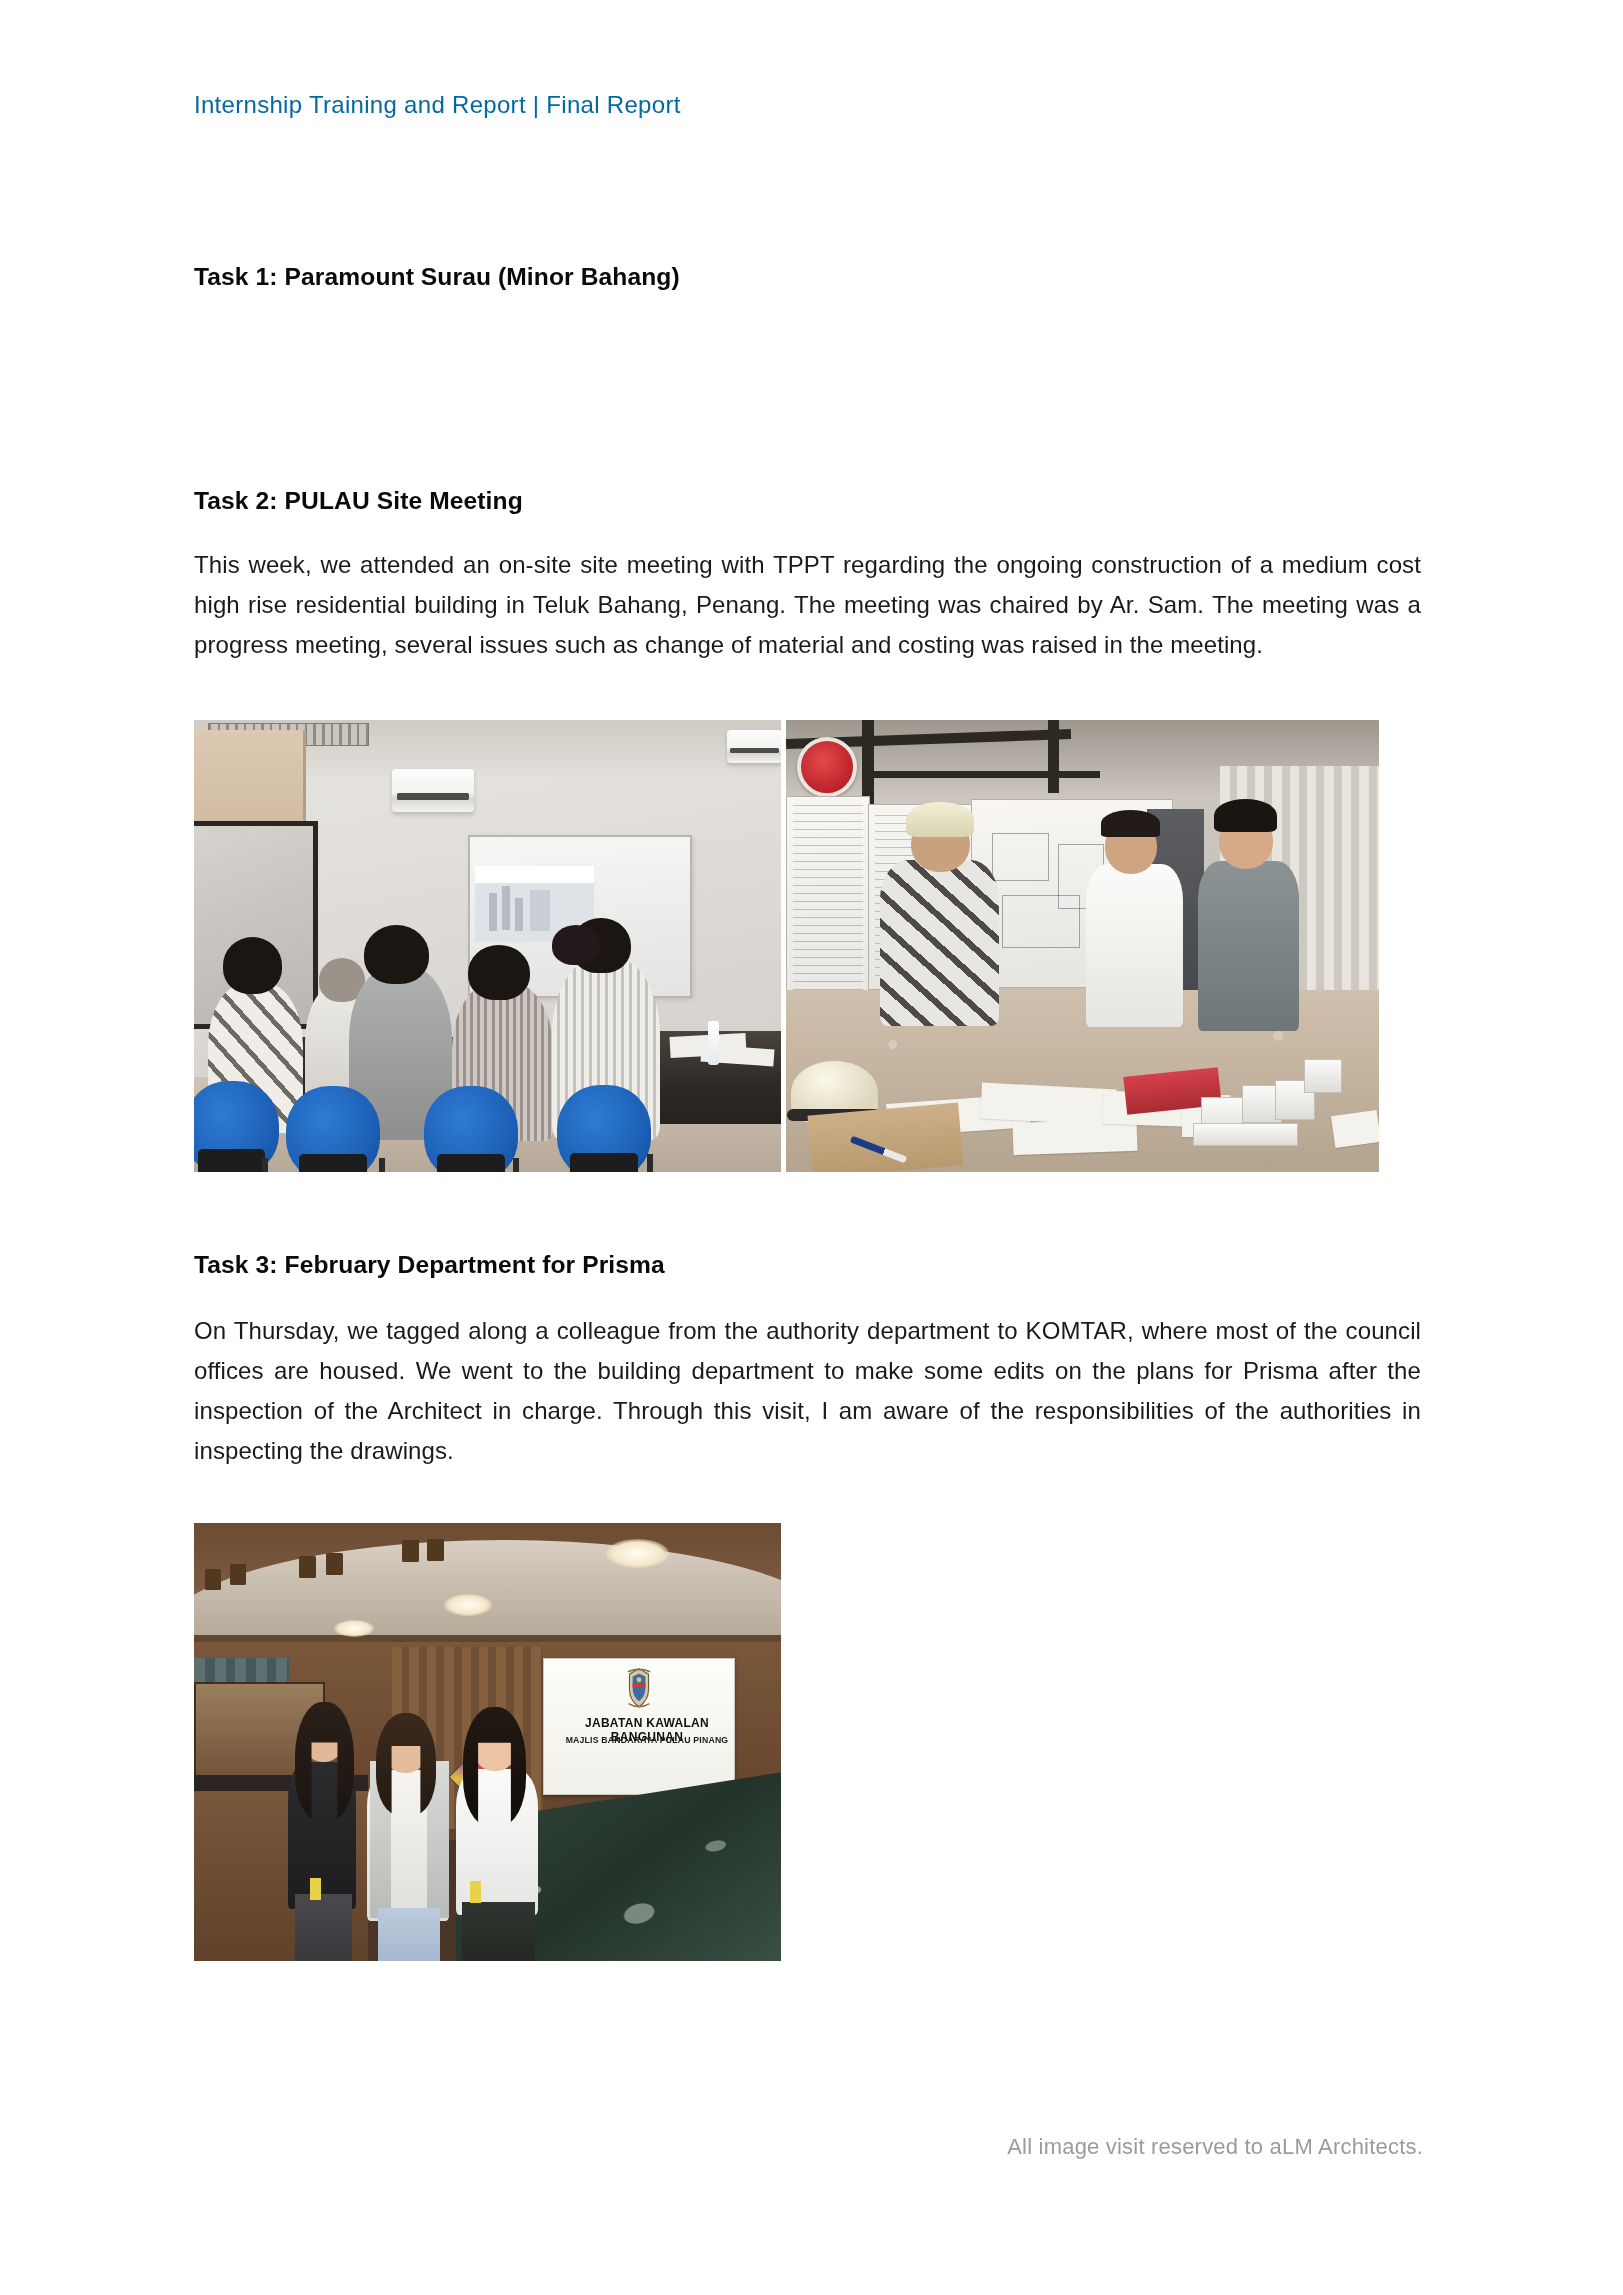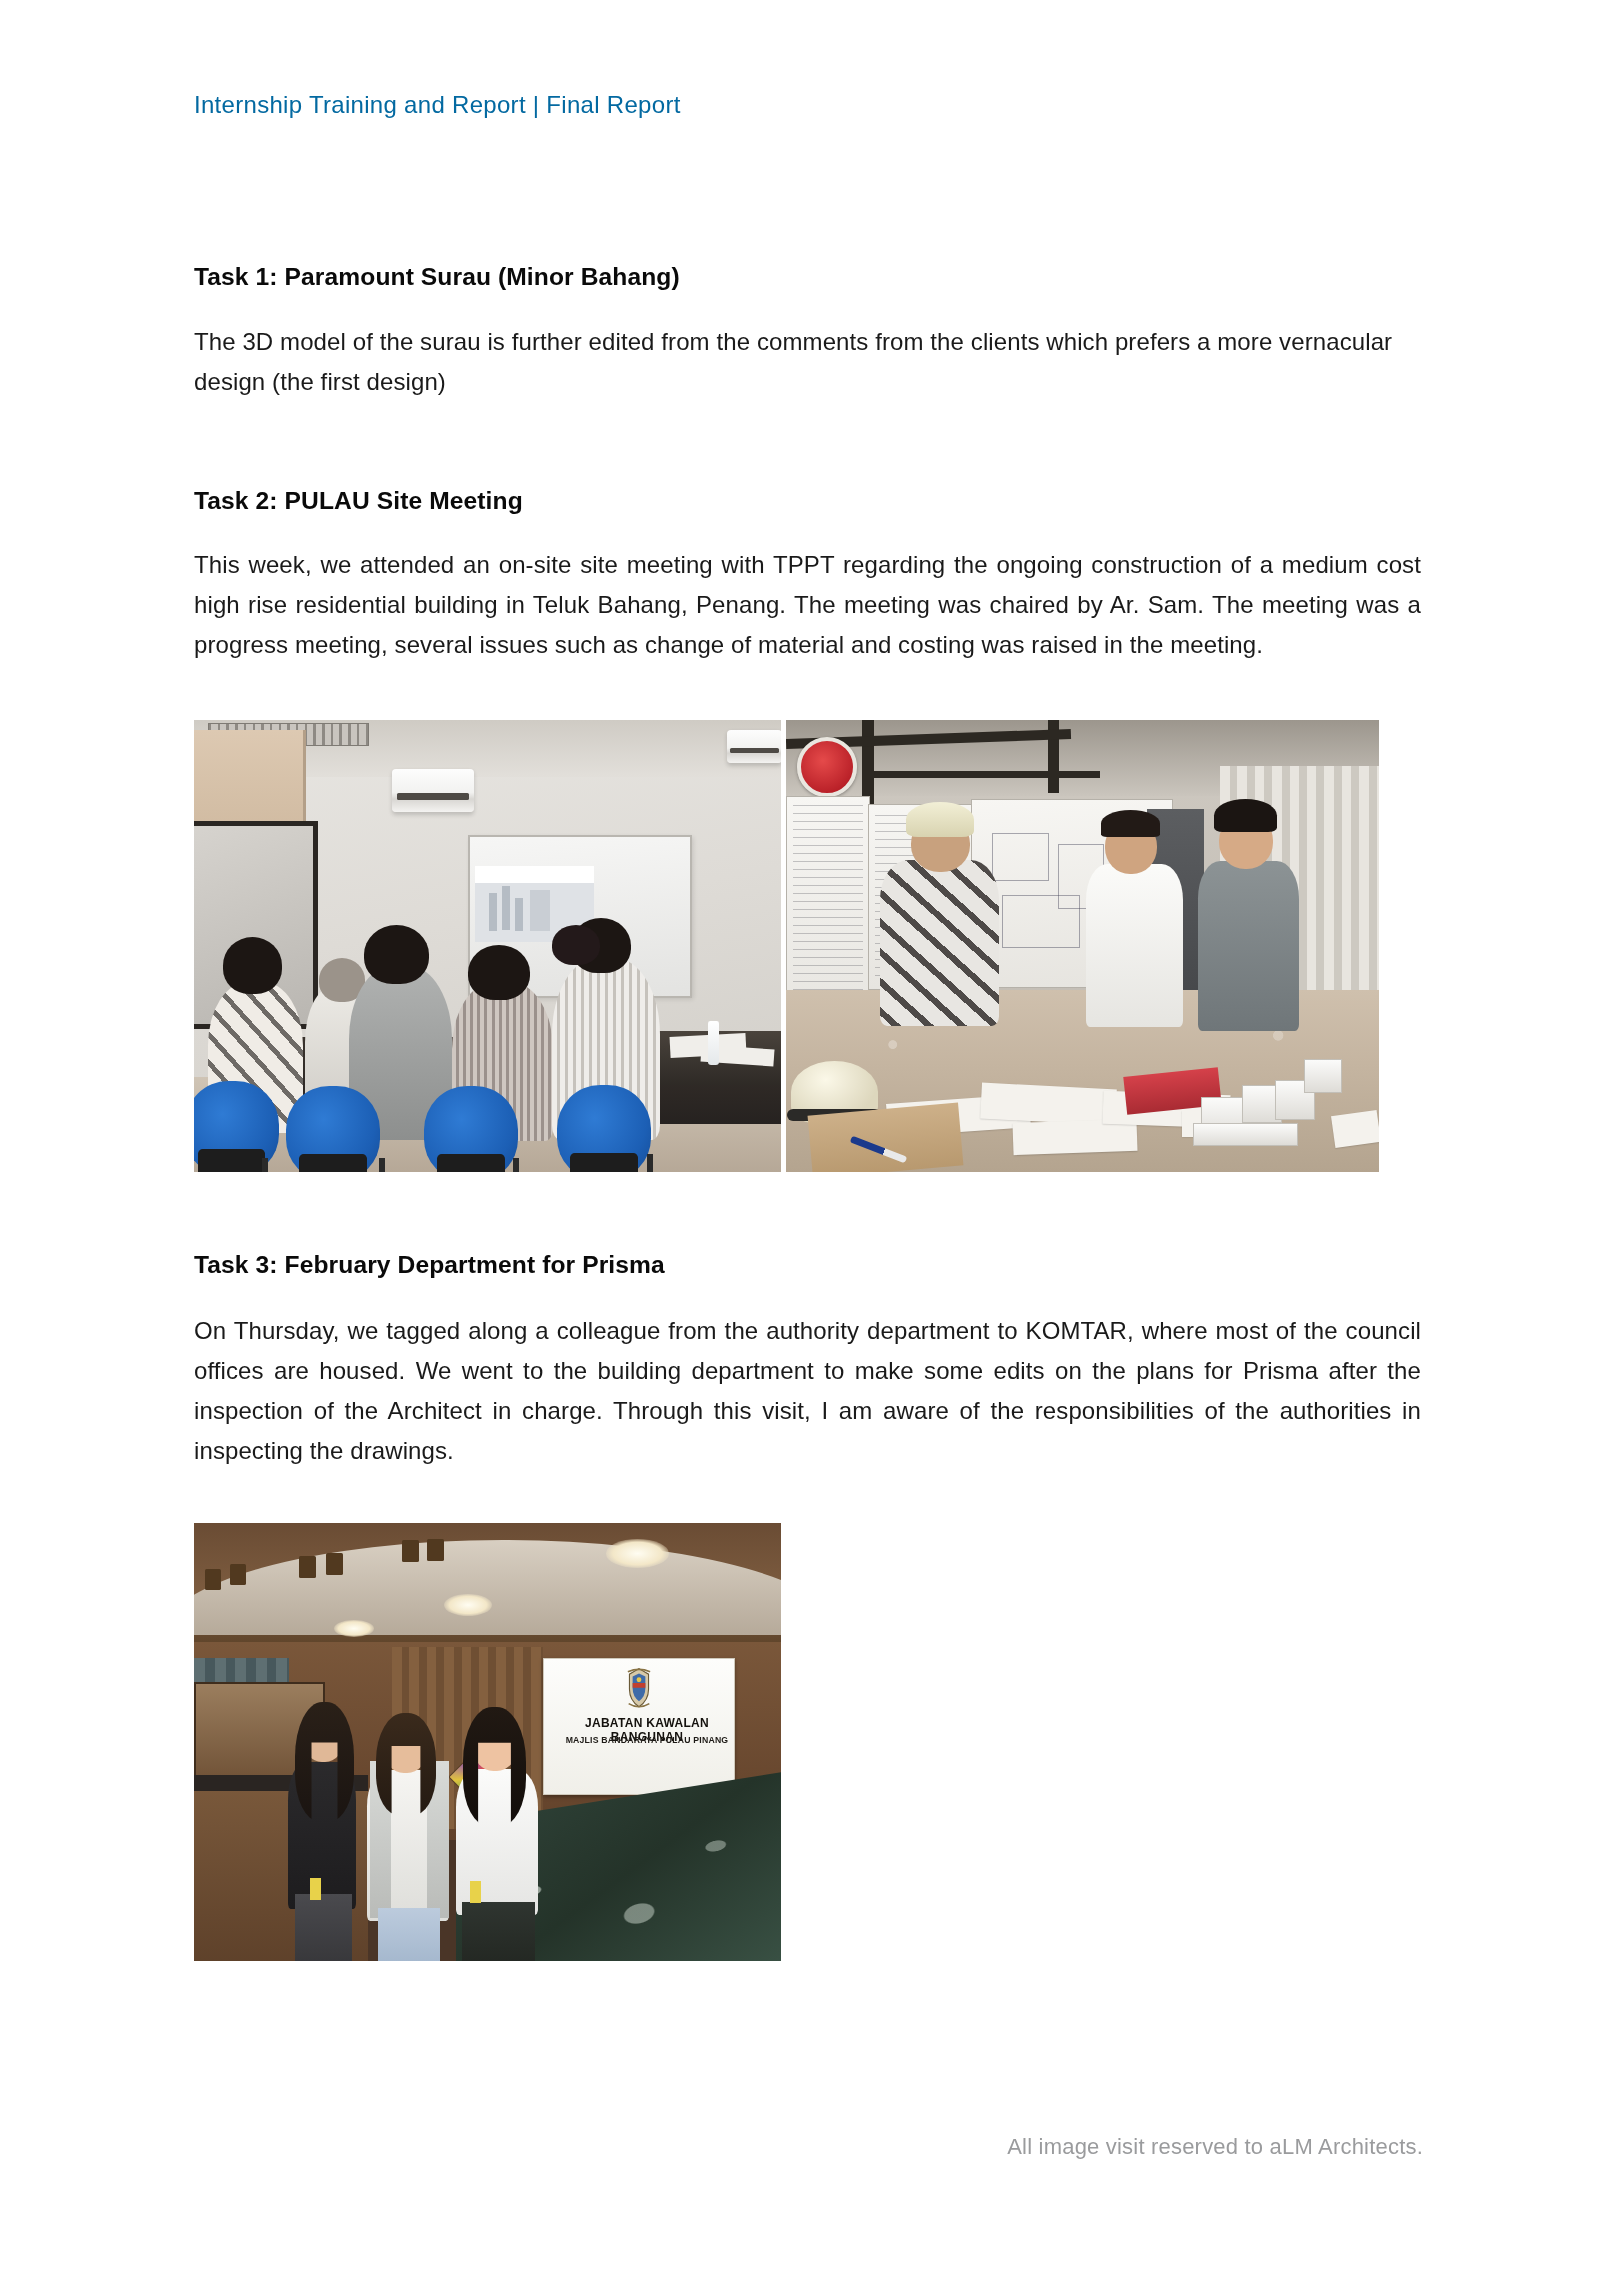--- a/index.html
+++ b/index.html
@@ -388,21 +388,20 @@
 </head>
 <body>
 
 <div class="page">
  <div class="content">
 
   <div class="doc-header">Internship Training and Report  |  Final Report</div>
 
 
   <div class="task-heading" id="task1-heading">Task 1: Paramount Surau (Minor Bahang)</div>
-  <div class="body-par" id="task1-par">The 3D model of the surau is further edited from the comments from the clients which prefers a more vernacular design (the first design)</div>
 
   <div class="task-heading" id="task2-heading">Task 2: PULAU Site Meeting</div>
   <div class="body-par justify" id="task2-par">This week, we attended an on-site site meeting with TPPT regarding the ongoing construction of a medium cost high rise residential building in Teluk Bahang, Penang. The meeting was chaired by Ar. Sam. The meeting was a progress meeting, several issues such as change of material and costing was raised in the meeting.</div>
 
   <div class="photo-row" id="photo-row-1">
 
     <div class="photo p1">
       <div class="mr-wall sh"></div>
       <div class="mr-ceiling"></div>
       <div class="mr-ceil-grid"></div>

